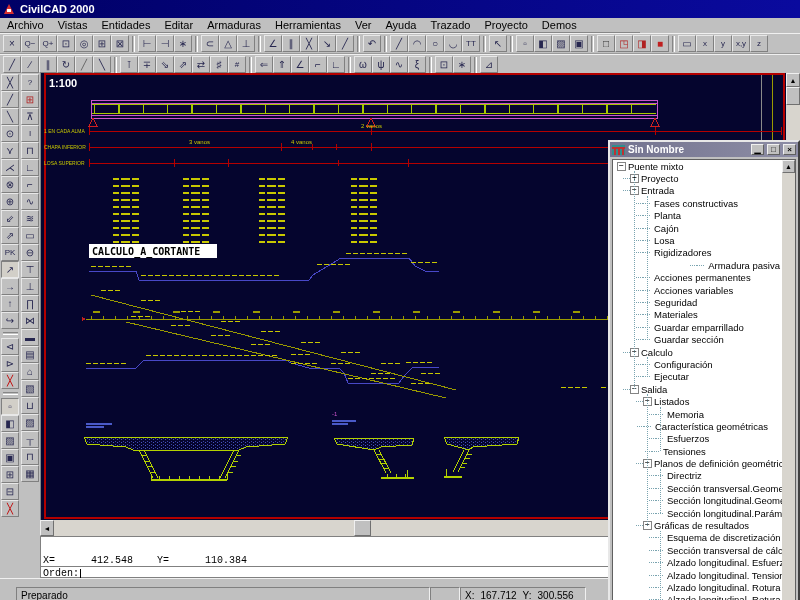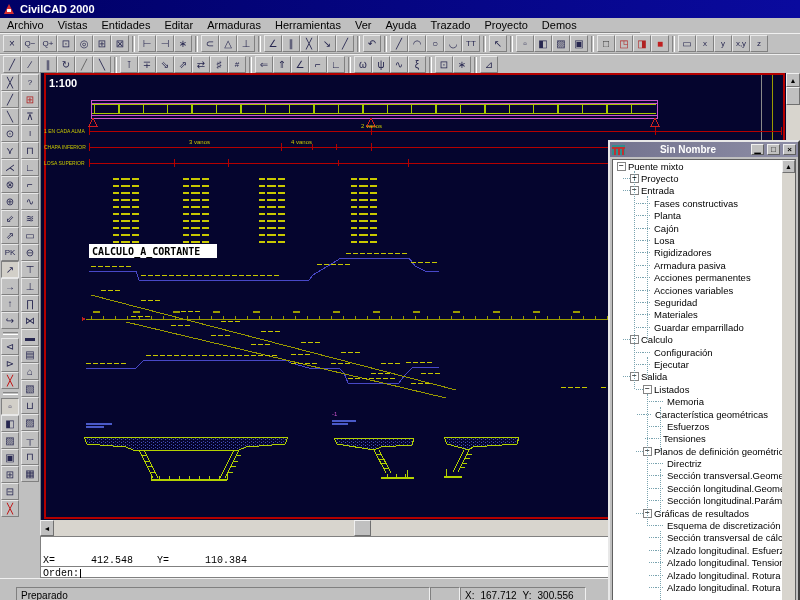--- a/index.html
+++ b/index.html
@@ -45,21 +45,21 @@
 .sp-status{width:414px;}
 .sp-empty{width:30px;}
 .sp-coords{width:126px;display:flex;gap:6px;}
 
 .treewin{position:absolute;left:608px;top:140px;width:192px;height:470px;background:#c0c0c0;border:2px solid;border-color:#e8e8e8 #404040 #404040 #e8e8e8;z-index:50;}
 .tree-title{height:15px;background:linear-gradient(90deg,#73738f,#8d8da5);display:flex;align-items:center;color:#fff;font-weight:bold;font-size:10px;padding:0 2px;gap:3px;}
 .bridge-icon{width:13px;height:10px;background:#2e8f8f;position:relative;flex:none;overflow:hidden;}
 .bridge-icon:before{content:"";position:absolute;left:0;top:2px;width:13px;height:2px;background:#c03030;}
 .bridge-icon:after{content:"";position:absolute;left:2px;top:4px;width:2px;height:6px;background:#c03030;box-shadow:4px 0 #c03030,8px 0 #c03030;}
 .tree-title .wbtn{width:13px;height:11px;background:#c0c0c0;border:1px solid;border-color:#f0f0f0 #606060 #606060 #f0f0f0;color:#000;font-size:8px;line-height:8px;display:flex;align-items:center;justify-content:center;flex:none;font-weight:bold;}
-.tree-title-label{flex:1;overflow:hidden;white-space:nowrap;text-align:center;}
+.tree-title-label{flex:1;overflow:hidden;white-space:nowrap;}
 .tree-client{position:absolute;left:2px;top:17px;right:2px;bottom:0;background:#fff;border:1px solid #606060;overflow:hidden;}
 .tree-body{position:absolute;left:0;top:0;right:13px;bottom:0;overflow:hidden;background:#fff;}
 .tree-vscroll{position:absolute;right:0;top:0;width:13px;bottom:0;background:#d8d5ce;}
 .tree-vscroll .sbtn{width:13px;height:13px;}
 .tree-row{height:12.4px;display:flex;align-items:center;white-space:nowrap;font-size:9.5px;position:relative;}
 .texp{width:9px;height:9px;border:1px solid #848484;background:#fff;color:#000;font-size:8px;line-height:6px;text-align:center;flex:none;font-family:"DejaVu Sans Mono",monospace;}
 .tconn{width:7px;height:1px;border-top:1px dotted #7aa4b0;flex:none;}
 .tdash{width:7px;height:1px;border-top:1px dotted #7aa4b0;flex:none;margin-right:2px;}
 .tlabel{padding:0 2px;overflow:hidden;}
 .tspine{position:absolute;width:1px;border-left:1px dotted #7aa4b0;}
@@ -1066,21 +1066,21 @@
           <div class="tree-row" style="padding-left: 23px;">
             <span class="tconn"></span>
             <span class="tdash"></span>
             <span class="tlabel">Losa</span>
           </div>
           <div class="tree-row" style="padding-left: 23px;">
             <span class="tconn"></span>
             <span class="tdash"></span>
             <span class="tlabel">Rigidizadores</span>
           </div>
-          <div class="tree-row" style="padding-left: 23px;">
+          <div class="tree-row" style="padding-left: 23px; justify-content: flex-end;">
             <span class="tconn"></span>
             <span class="tdash"></span>
             <span class="tlabel">Armadura pasiva</span>
           </div>
           <div class="tree-row" style="padding-left: 23px;">
             <span class="tconn"></span>
             <span class="tdash"></span>
             <span class="tlabel">Acciones permanentes</span>
           </div>
           <div class="tree-row" style="padding-left: 23px;">
@@ -1095,20 +1095,25 @@
           </div>
           <div class="tree-row" style="padding-left: 23px;">
             <span class="tconn"></span>
             <span class="tdash"></span>
             <span class="tlabel">Materiales</span>
           </div>
           <div class="tree-row" style="padding-left: 23px;">
             <span class="tconn"></span>
             <span class="tdash"></span>
             <span class="tlabel">Guardar emparrillado</span>
+          </div>
+          <div class="tree-row" style="padding-left: 23px;">
+            <span class="tconn"></span>
+            <span class="tdash"></span>
+            <span class="tlabel">Guardar sección</span>
           </div>
           <div class="tree-row" style="padding-left: 10px;">
             <span class="tconn"></span>
             <span class="texp">−</span>
             <span class="tlabel">Calculo</span>
           </div>
           <div class="tree-row" style="padding-left: 23px;">
             <span class="tconn"></span>
             <span class="tdash"></span>
             <span class="tlabel">Configuración</span>

